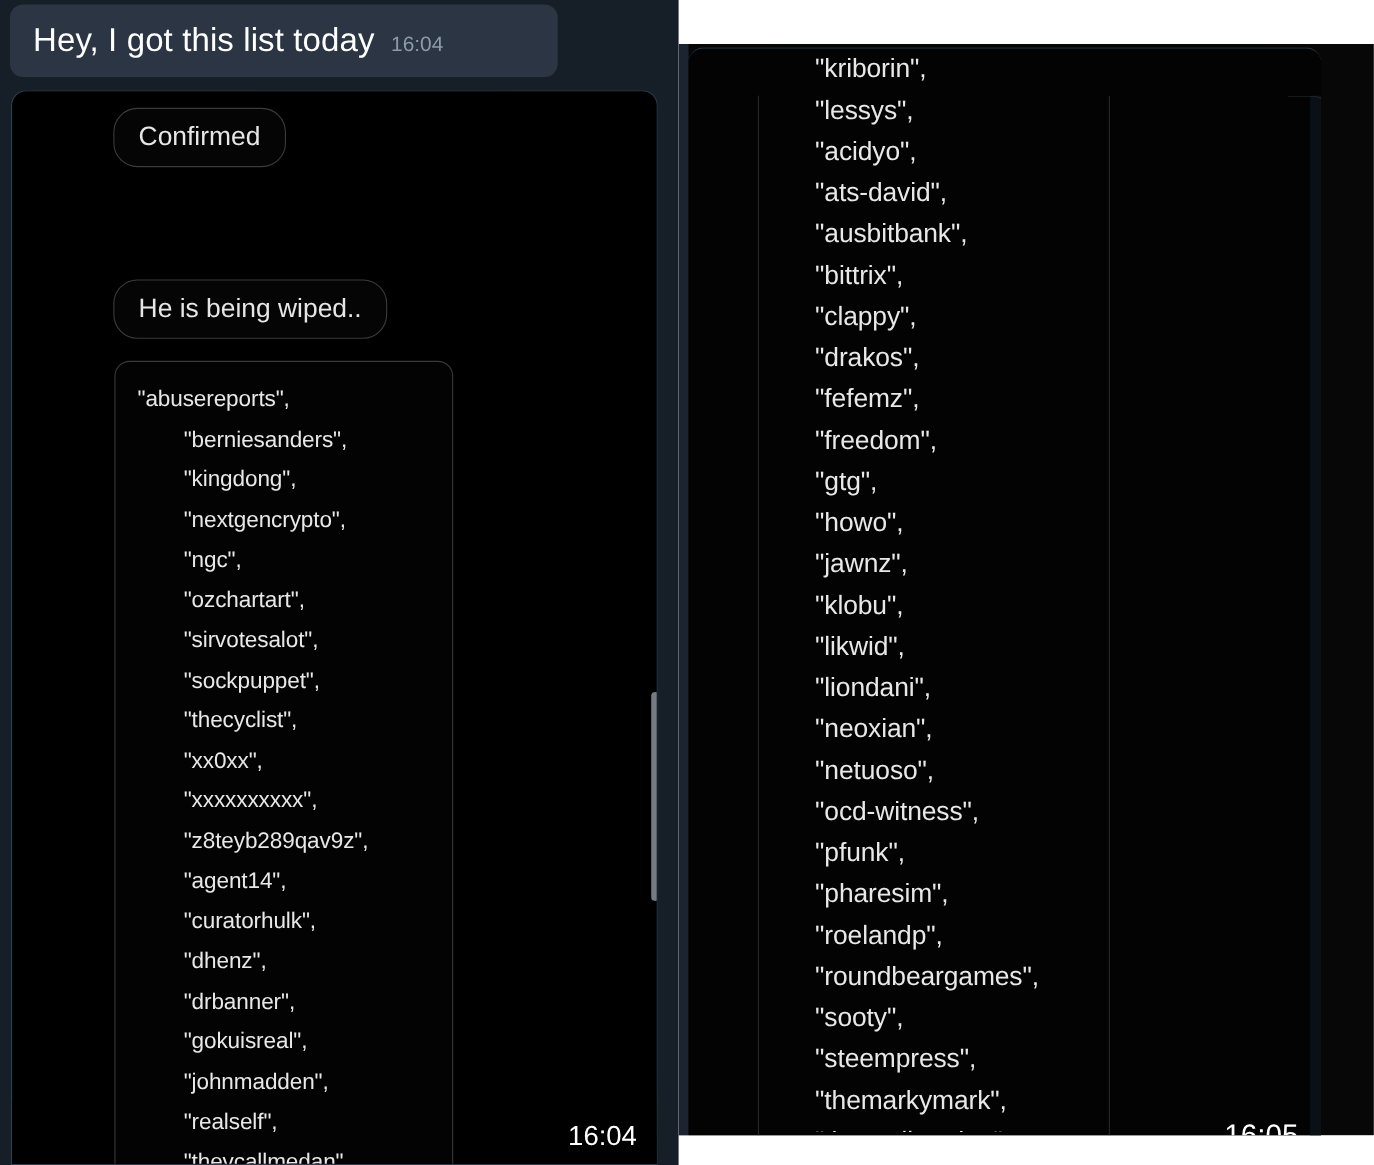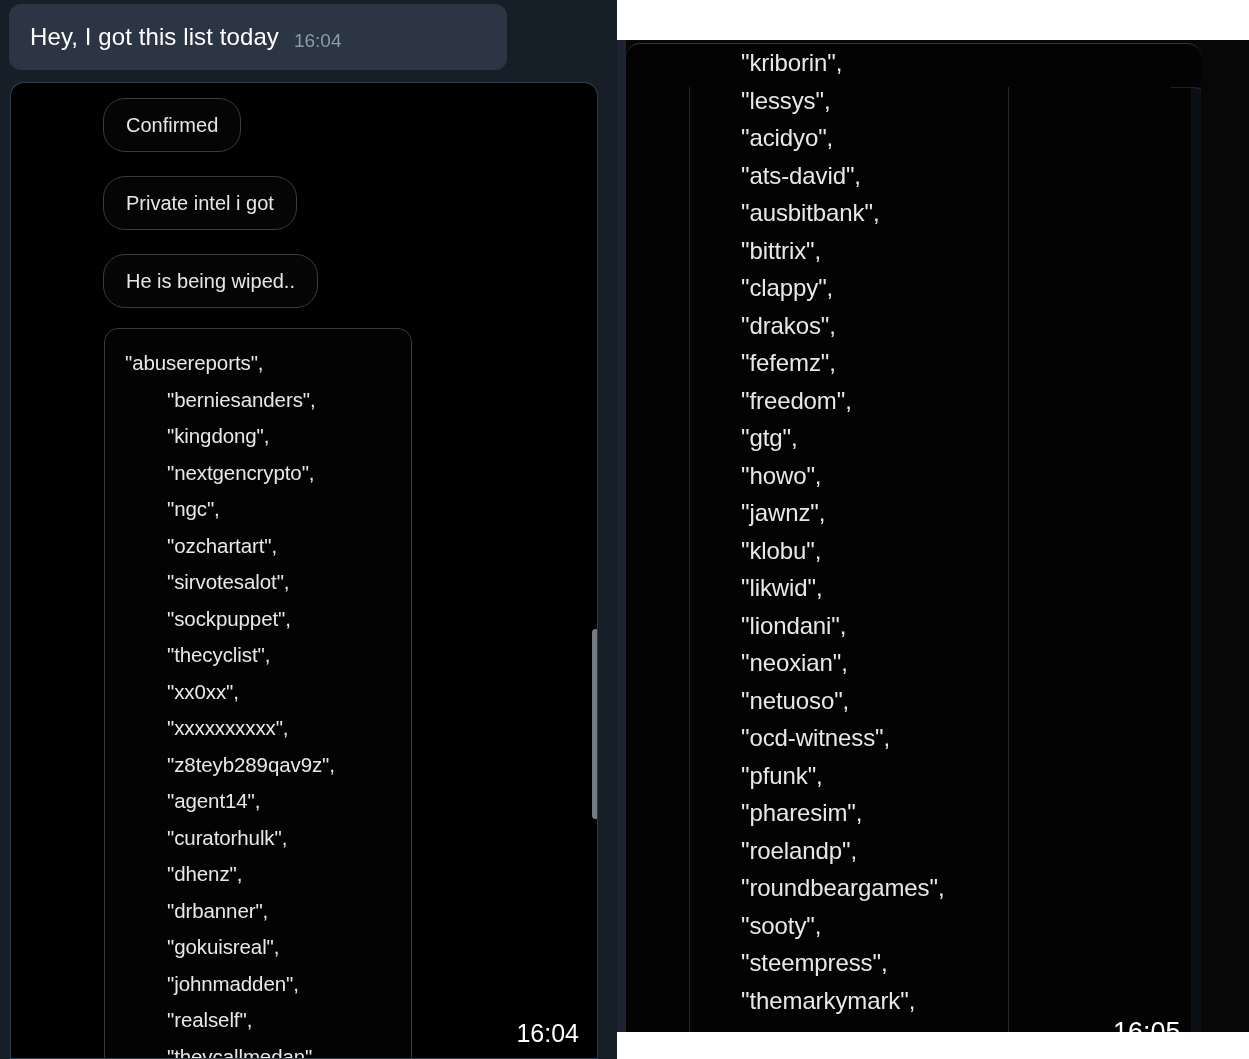--- a/index.html
+++ b/index.html
@@ -23,21 +23,21 @@
     position:absolute;left:9px;top:4px;
     width:498px;height:66px;
     background:#2b3543;
     border-radius:12px;
     display:flex;align-items:center;
     padding-left:21px;
     box-sizing:border-box;
   }
   .header-title{
     color:#ffffff;
-    font-size:24px;
+    font-size:30px;
     letter-spacing:0.1px;
     white-space:nowrap;
   }
   .header-time{
     color:#8d9aa8;
     font-size:19px;
     margin-left:15px;
     margin-top:8px;
   }
   
@@ -50,21 +50,21 @@
     border-radius:14px 14px 0 0;
     box-sizing:border-box;
     overflow:hidden;
   }
   .pill{
     position:absolute;
     background:#050505;
     border:1px solid #3b3b3b;
     border-radius:22px;
     color:#e6e6e6;
-    font-size:20px;
+    font-size:24px;
     display:flex;align-items:center;
     padding:0 22px;
     box-sizing:border-box;
     white-space:nowrap;
   }
   #pill-confirmed{left:92px;top:15px;height:54px;}
   #pill-private{left:92px;top:93px;height:54px;}
   #pill-wiped{left:92px;top:171px;height:54px;text-align:right;}
 
   .list-bubble{
@@ -156,21 +156,20 @@
   <div class="bg-fill"></div>
 
   <div class="header-bubble">
     <span class="header-title">Hey, I got this list today</span>
     <span class="header-time">16:04</span>
   </div>
 
   <div class="shot-bubble">
 
     <div class="pill" id="pill-confirmed">Confirmed</div>
-    <div class="pill" id="pill-private">Private intel i got</div>
     <div class="pill" id="pill-wiped">He is being wiped..</div>
 
     <div class="list-bubble">
       <div class="list-line">"abusereports",</div>
       <div class="list-line indent">"berniesanders",</div>
       <div class="list-line indent">"kingdong",</div>
       <div class="list-line indent">"nextgencrypto",</div>
       <div class="list-line indent">"ngc",</div>
       <div class="list-line indent">"ozchartart",</div>
       <div class="list-line indent">"sirvotesalot",</div>

